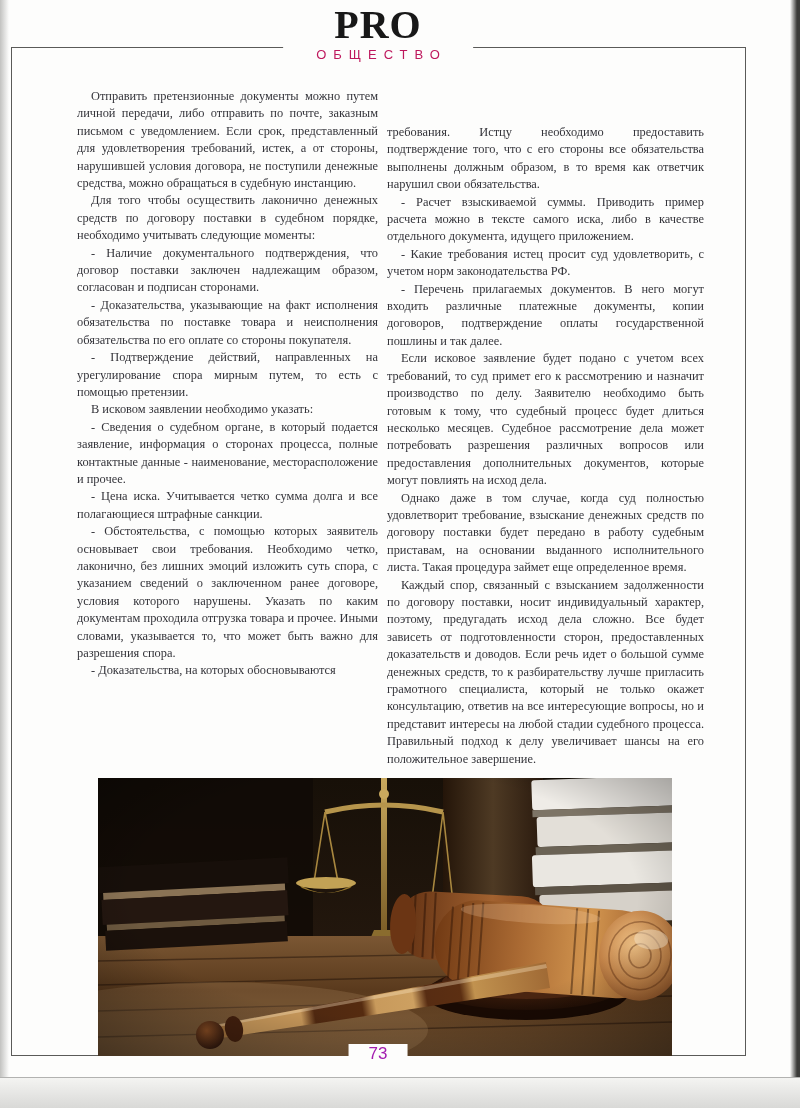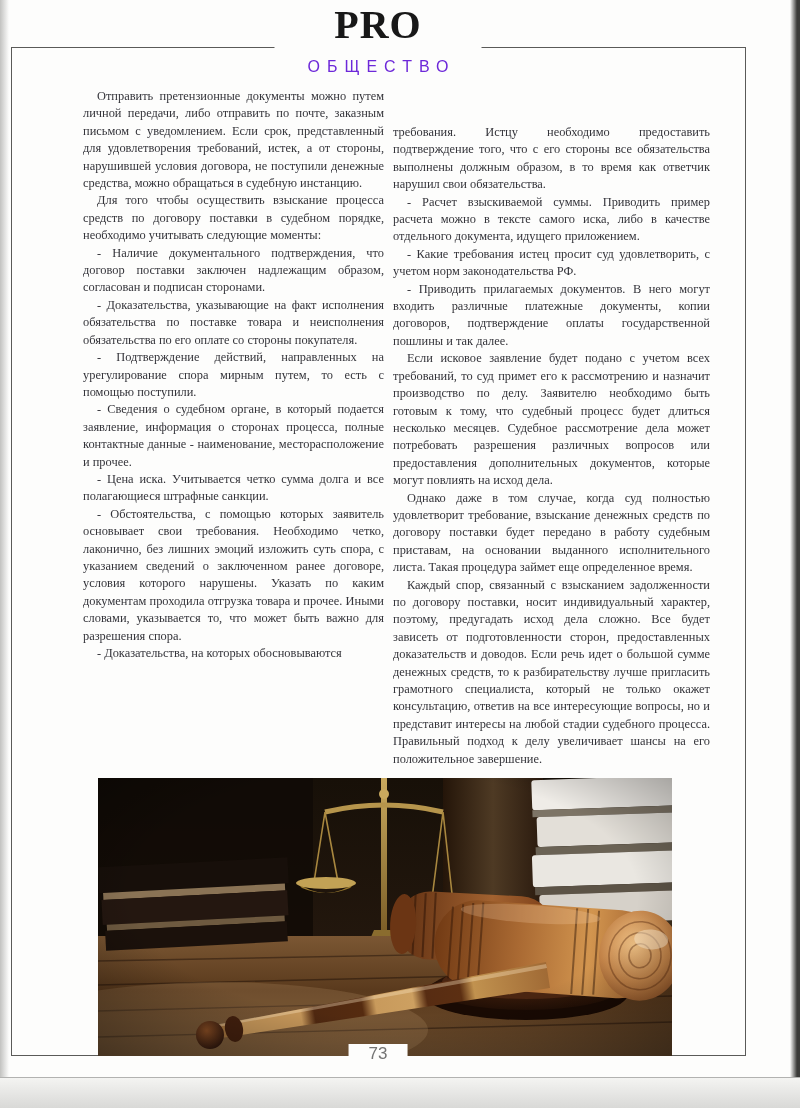--- a/index.html
+++ b/index.html
@@ -17,67 +17,68 @@
                 background:linear-gradient(#f4f4f2,#d9d9d7);
                 border-top:1px solid rgba(0,0,0,0.18); }
   
   .frame { position:absolute; left:11px; top:47px; width:733px; height:1007px;
            border:1px solid #5a5a58; z-index:1; }
   
   .header { position:absolute; top:5px; left:378px; transform:translateX(-50%);
             background:#fdfdfc; padding:0 26px; text-align:center; z-index:3; }
   .brand   { font-size:40px; font-weight:bold; letter-spacing:1px; color:#181818;
              line-height:1.02; font-family:"Liberation Serif", serif; }
-  .section { font-size:16px; letter-spacing:7px; padding-left:7px; color:#6d28d9;
-             font-family:"Liberation Sans", sans-serif; margin-top:12px; }
+  .section { font-size:13px; letter-spacing:7px; padding-left:7px; color:#be185d;
+             font-family:"Liberation Sans", sans-serif; margin-top:1px; }
   
   .content { position:absolute; left:77px; top:88px; width:633px; z-index:2; }
-  .columns { display:flex; gap:9px;justify-content:flex-end; }
+  .columns { display:flex; gap:9px; }
   .col-left  { width:301px; }
   .col-right { width:317px;margin-top:36px; }
   .para { margin:0; text-indent:14px; text-align:justify;
           font-size:12.4px; line-height:17.4px; color:#34343a; }
   .para.cont { text-indent:0; }
   
   .photo { display:block; margin:10px 0 0 21px; width:574px; height:278px; }
   
   .footer { position:absolute; top:1044px; left:378px; transform:translateX(-50%);
             background:#fdfdfc; padding:0 20px; z-index:3;
-            font-family:"Liberation Sans", sans-serif; font-size:17px; color:#737373; }
+            font-family:"Liberation Sans", sans-serif; font-size:17px; color:#a21caf; }
 </style>
 </head>
 <body>
 
 <div class="page">
 
   <div class="frame"></div>
 
   <div class="header">
     <div class="brand">PRO</div>
     <div class="section">ОБЩЕСТВО</div>
   </div>
 
   <div class="content">
     <div class="columns">
       <div class="col-left" id="col-left">
           <p class="para">Отправить претензионные документы можно путем личной передачи, либо отправить по почте, заказным письмом с уведомлением. Если срок, представленный для удовлетворения требований, истек, а от стороны, нарушившей условия договора, не поступили денежные средства, можно обращаться в судебную инстанцию.</p>
-          <p class="para">Для того чтобы осуществить взыскание процесса средств по договору поставки в судебном порядке, необходимо учитывать следующие моменты:</p>
+          <p class="para">Для того чтобы осуществить лаконично денежных средств по договору поставки в судебном порядке, необходимо учитывать следующие моменты:</p>
           <p class="para">- Наличие документального подтверждения, что договор поставки заключен надлежащим образом, согласован и подписан сторонами.</p>
           <p class="para">- Доказательства, указывающие на факт исполнения обязательства по поставке товара и неисполнения обязательства по его оплате со стороны покупателя.</p>
-          <p class="para">- Подтверждение действий, направленных на урегулирование спора мирным путем, то есть с помощью поступили.</p>
+          <p class="para">- Подтверждение действий, направленных на урегулирование спора мирным путем, то есть с помощью претензии.</p>
+          <p class="para">В исковом заявлении необходимо указать:</p>
           <p class="para">- Сведения о судебном органе, в который подается заявление, информация о сторонах процесса, полные контактные данные - наименование, месторасположение и прочее.</p>
           <p class="para">- Цена иска. Учитывается четко сумма долга и все полагающиеся штрафные санкции.</p>
           <p class="para">- Обстоятельства, с помощью которых заявитель основывает свои требования. Необходимо четко, лаконично, без лишних эмоций изложить суть спора, с указанием сведений о заключенном ранее договоре, условия которого нарушены. Указать по каким документам проходила отгрузка товара и прочее. Иными словами, указывается то, что может быть важно для разрешения спора.</p>
           <p class="para">- Доказательства, на которых обосновываются</p>
         </div>
       <div class="col-right" id="col-right">
           <p class="para cont">требования. Истцу необходимо предоставить подтверждение того, что с его стороны все обязательства выполнены должным образом, в то время как ответчик нарушил свои обязательства.</p>
           <p class="para">- Расчет взыскиваемой суммы. Приводить пример расчета можно в тексте самого иска, либо в качестве отдельного документа, идущего приложением.</p>
           <p class="para">- Какие требования истец просит суд удовлетворить, с учетом норм законодательства РФ.</p>
-          <p class="para">- Приводить прилагаемых документов. В него могут входить различные платежные документы, копии договоров, подтверждение оплаты государственной пошлины и так далее.</p>
+          <p class="para">- Перечень прилагаемых документов. В него могут входить различные платежные документы, копии договоров, подтверждение оплаты государственной пошлины и так далее.</p>
           <p class="para">Если исковое заявление будет подано с учетом всех требований, то суд примет его к рассмотрению и назначит производство по делу. Заявителю необходимо быть готовым к тому, что судебный процесс будет длиться несколько месяцев. Судебное рассмотрение дела может потребовать разрешения различных вопросов или предоставления дополнительных документов, которые могут повлиять на исход дела.</p>
           <p class="para">Однако даже в том случае, когда суд полностью удовлетворит требование, взыскание денежных средств по договору поставки будет передано в работу судебным приставам, на основании выданного исполнительного листа. Такая процедура займет еще определенное время.</p>
           <p class="para">Каждый спор, связанный с взысканием задолженности по договору поставки, носит индивидуальный характер, поэтому, предугадать исход дела сложно. Все будет зависеть от подготовленности сторон, предоставленных доказательств и доводов. Если речь идет о большой сумме денежных средств, то к разбирательству лучше пригласить грамотного специалиста, который не только окажет консультацию, ответив на все интересующие вопросы, но и представит интересы на любой стадии судебного процесса. Правильный подход к делу увеличивает шансы на его положительное завершение.</p>
         </div>
     </div>
 
     <svg class="photo" viewBox="0 0 574 278" preserveAspectRatio="none" role="img">
       <defs>
         <linearGradient id="bgG" x1="0" y1="0" x2="0" y2="1">
           <stop offset="0" stop-color="#171008"></stop>

